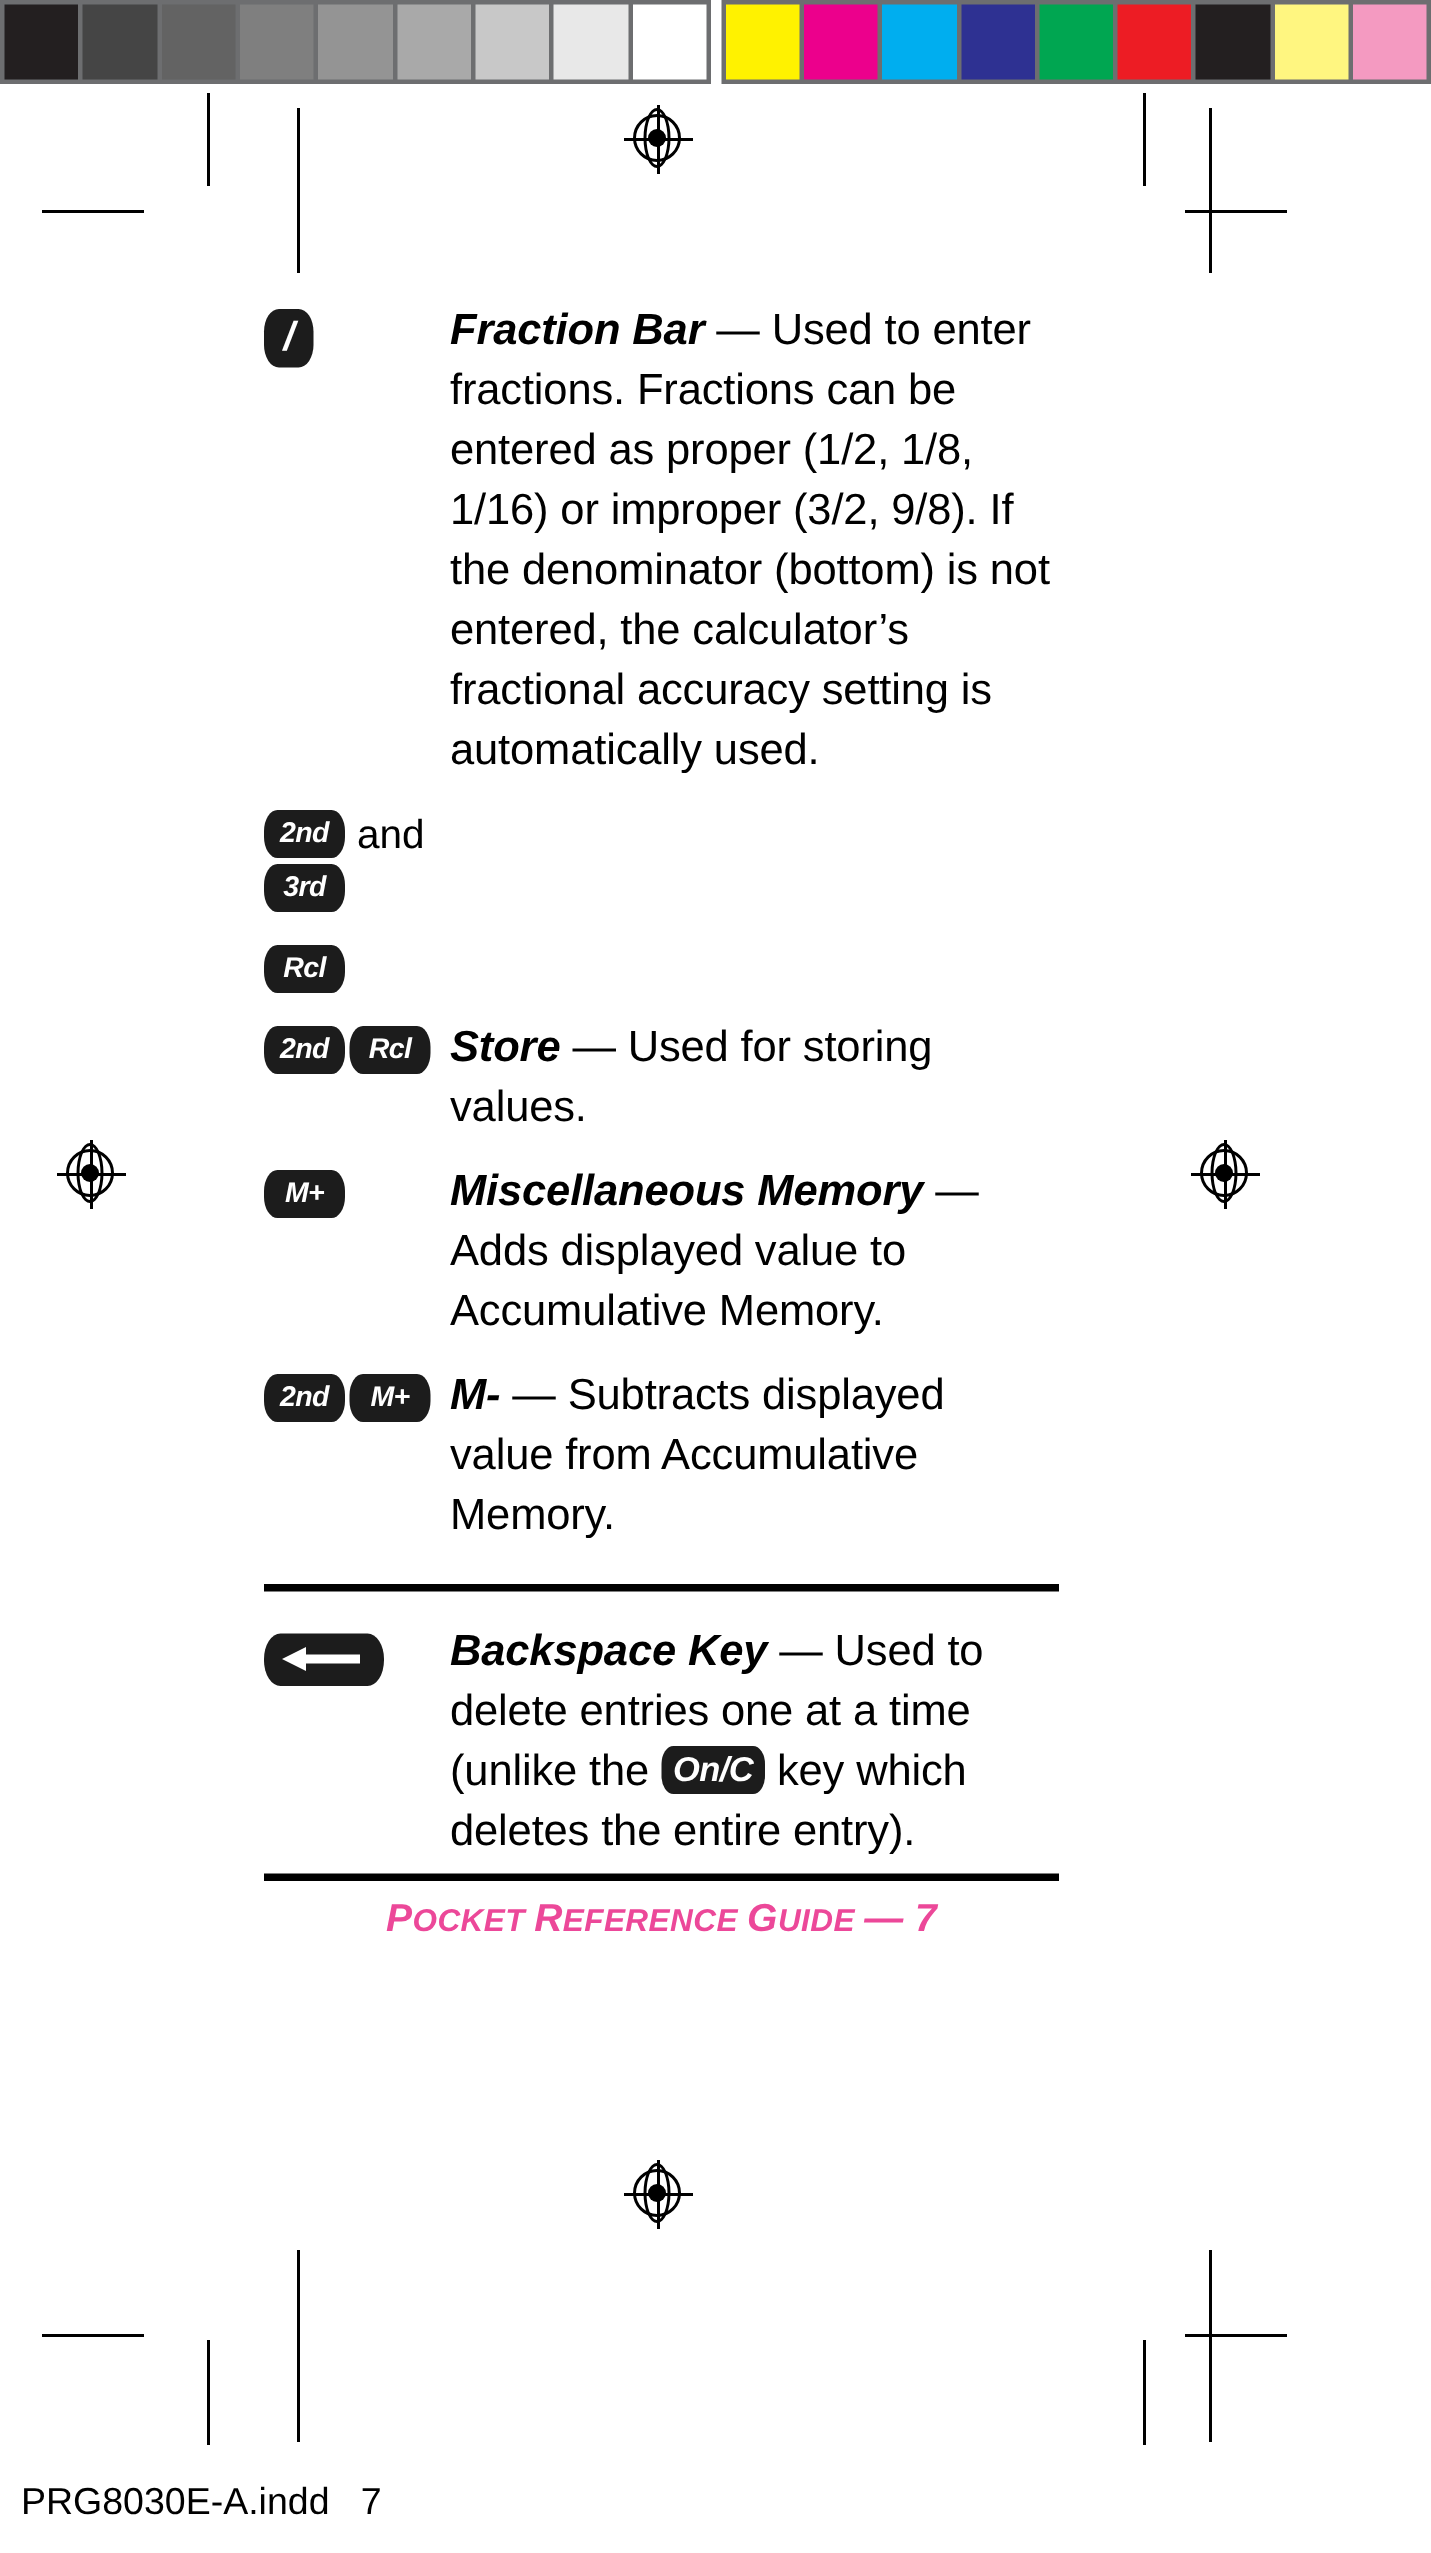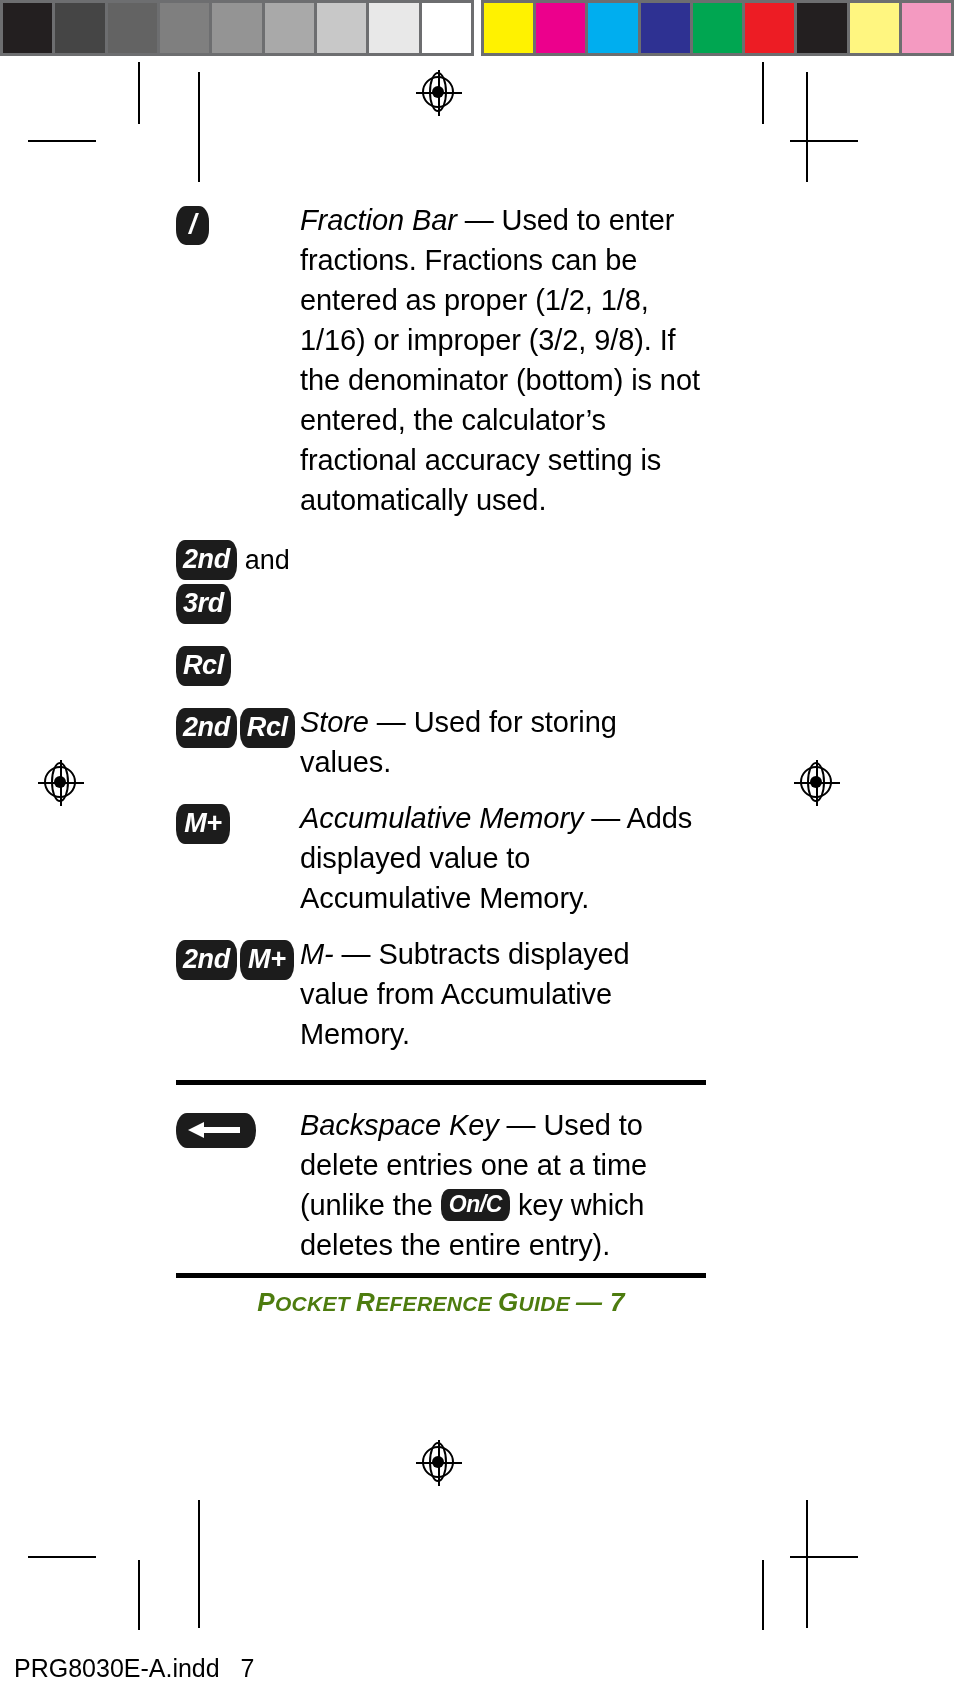--- a/index.html
+++ b/index.html
@@ -123,34 +123,34 @@
     gap: 4px;
   }
   .entry .textcol {
     flex: 1 1 auto;
     font-size: 29px;
     line-height: 40px;
     color: #000;
     letter-spacing: -0.1px;
   }
   .entry .textcol .term {
-    font-weight: normal;
+    font-weight: bold;
     font-style: italic;
     text-align: center;
   }
 
   
   .key {
     display: inline-block;
     background: #1c1c1c;
     color: #ffffff;
     border-radius: 9px / 14px;
     font-weight: bold;
     font-style: italic;
-    font-size: 27px;
+    font-size: 19px;
     line-height: 1;
     padding: 6px 7px 7px 7px;
     text-align: center;
     vertical-align: middle;
     white-space: nowrap;
     letter-spacing: -0.4px;
   }
   .key.wide  { min-width: 40px; }
   .key.slash {
     font-size: 27px;
@@ -218,21 +218,21 @@
     background: #000;
     width: 100%;
     margin-top: 8px;
   }
   .footer-text {
     text-align: center;
     font-weight: bold;
     font-style: italic;
     font-size: 21px;
     letter-spacing: 0.3px;
-    color: #4d7c0f;
+    color: #ec4899;
     padding-top: 9px;
   }
   .footer-text .cap { font-size: 26px; }
 
   
   .slug {
     position: absolute;
     bottom: 18px;
     left: 0;
     width: 954px;
@@ -353,21 +353,21 @@
     <div class="textcol">
       <span class="term">Store</span><span> — </span><span>Used for storing values.</span>
     </div>
   </div>
 
   <div class="entry" style="margin-bottom:16px;">
     <div class="keycol">
       <span class="key wide">M+</span>
     </div>
     <div class="textcol">
-      <span class="term">Accumulative Memory</span><span> — </span><span>Adds displayed value to Accumulative Memory.</span>
+      <span class="term">Miscellaneous Memory</span><span> — </span><span>Adds displayed value to Accumulative Memory.</span>
     </div>
   </div>
 
   <div class="entry" style="margin-bottom:10px;">
     <div class="keycol" style="flex-wrap:nowrap; gap:3px;">
       <span class="key wide">2nd</span>
       <span class="key wide">M+</span>
     </div>
     <div class="textcol">
       <span class="term">M-</span><span> — </span><span>Subtracts displayed value from Accumulative Memory.</span>

